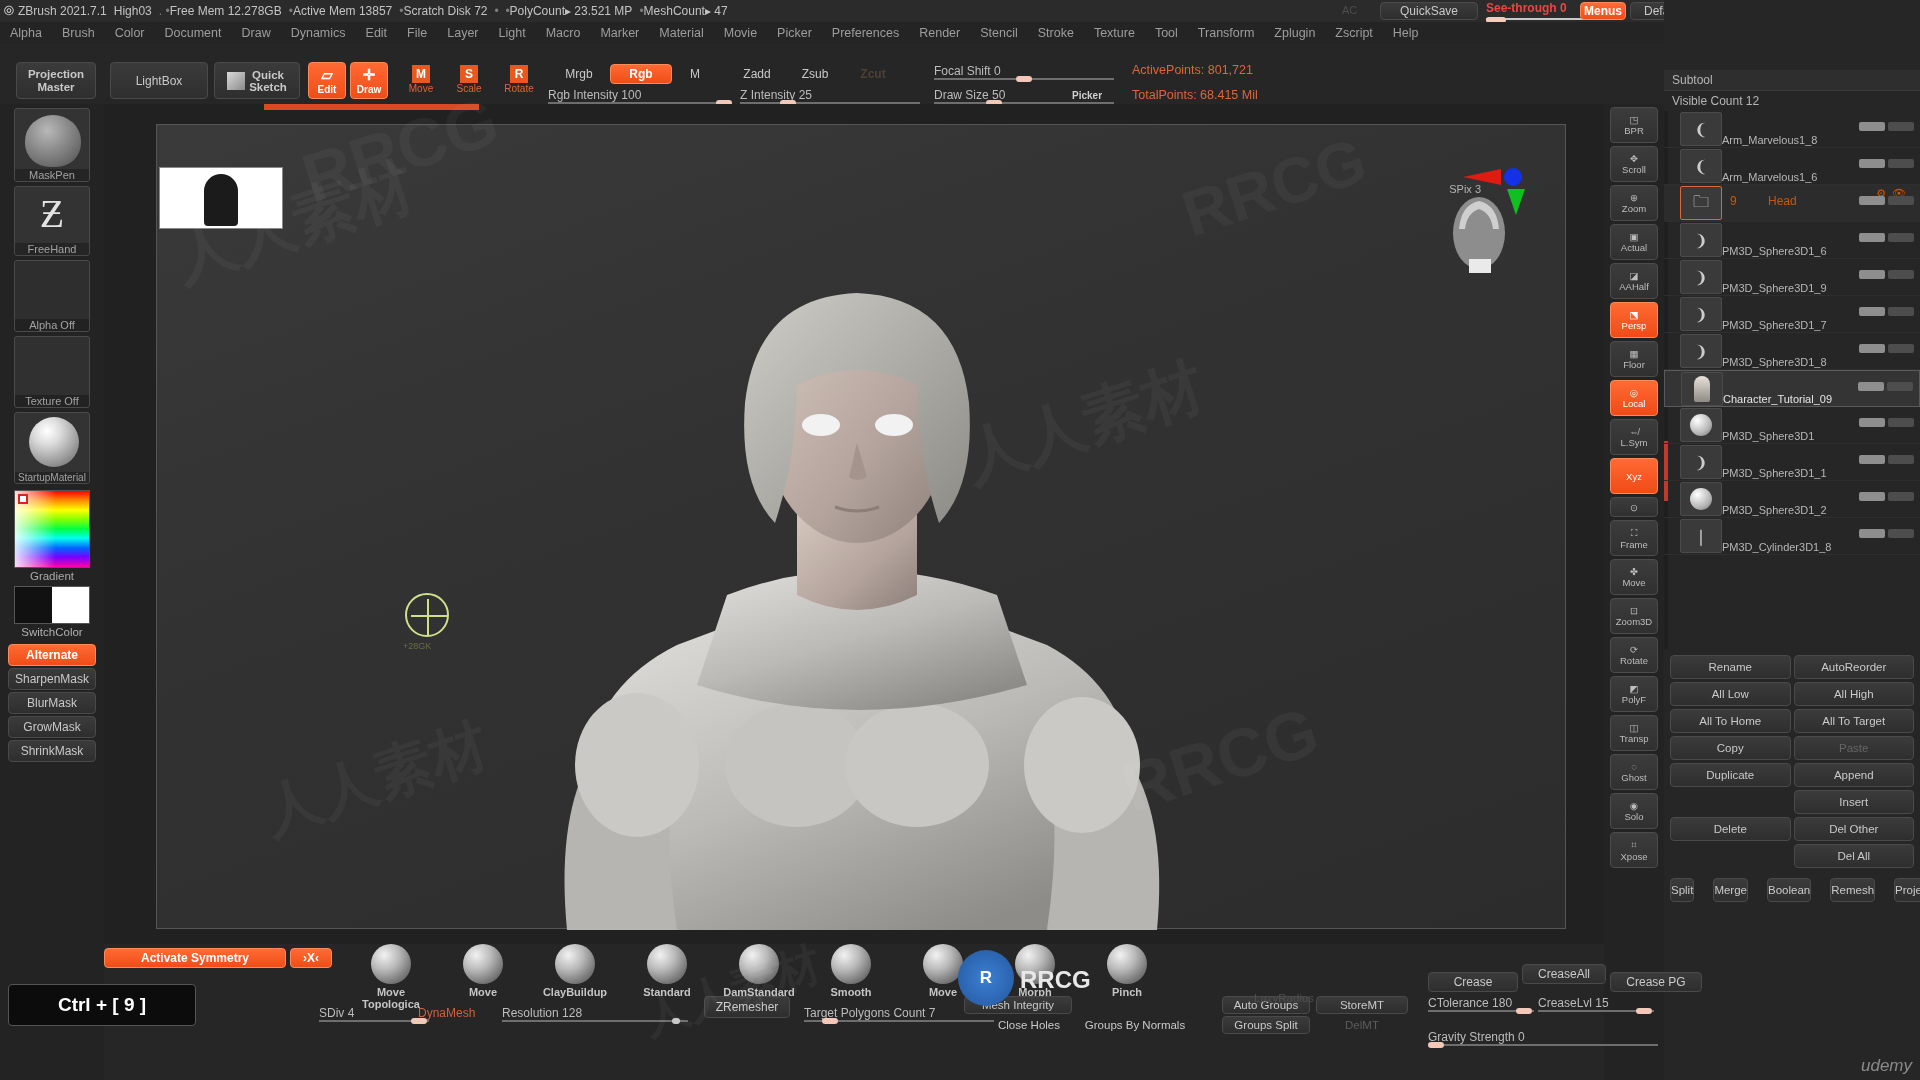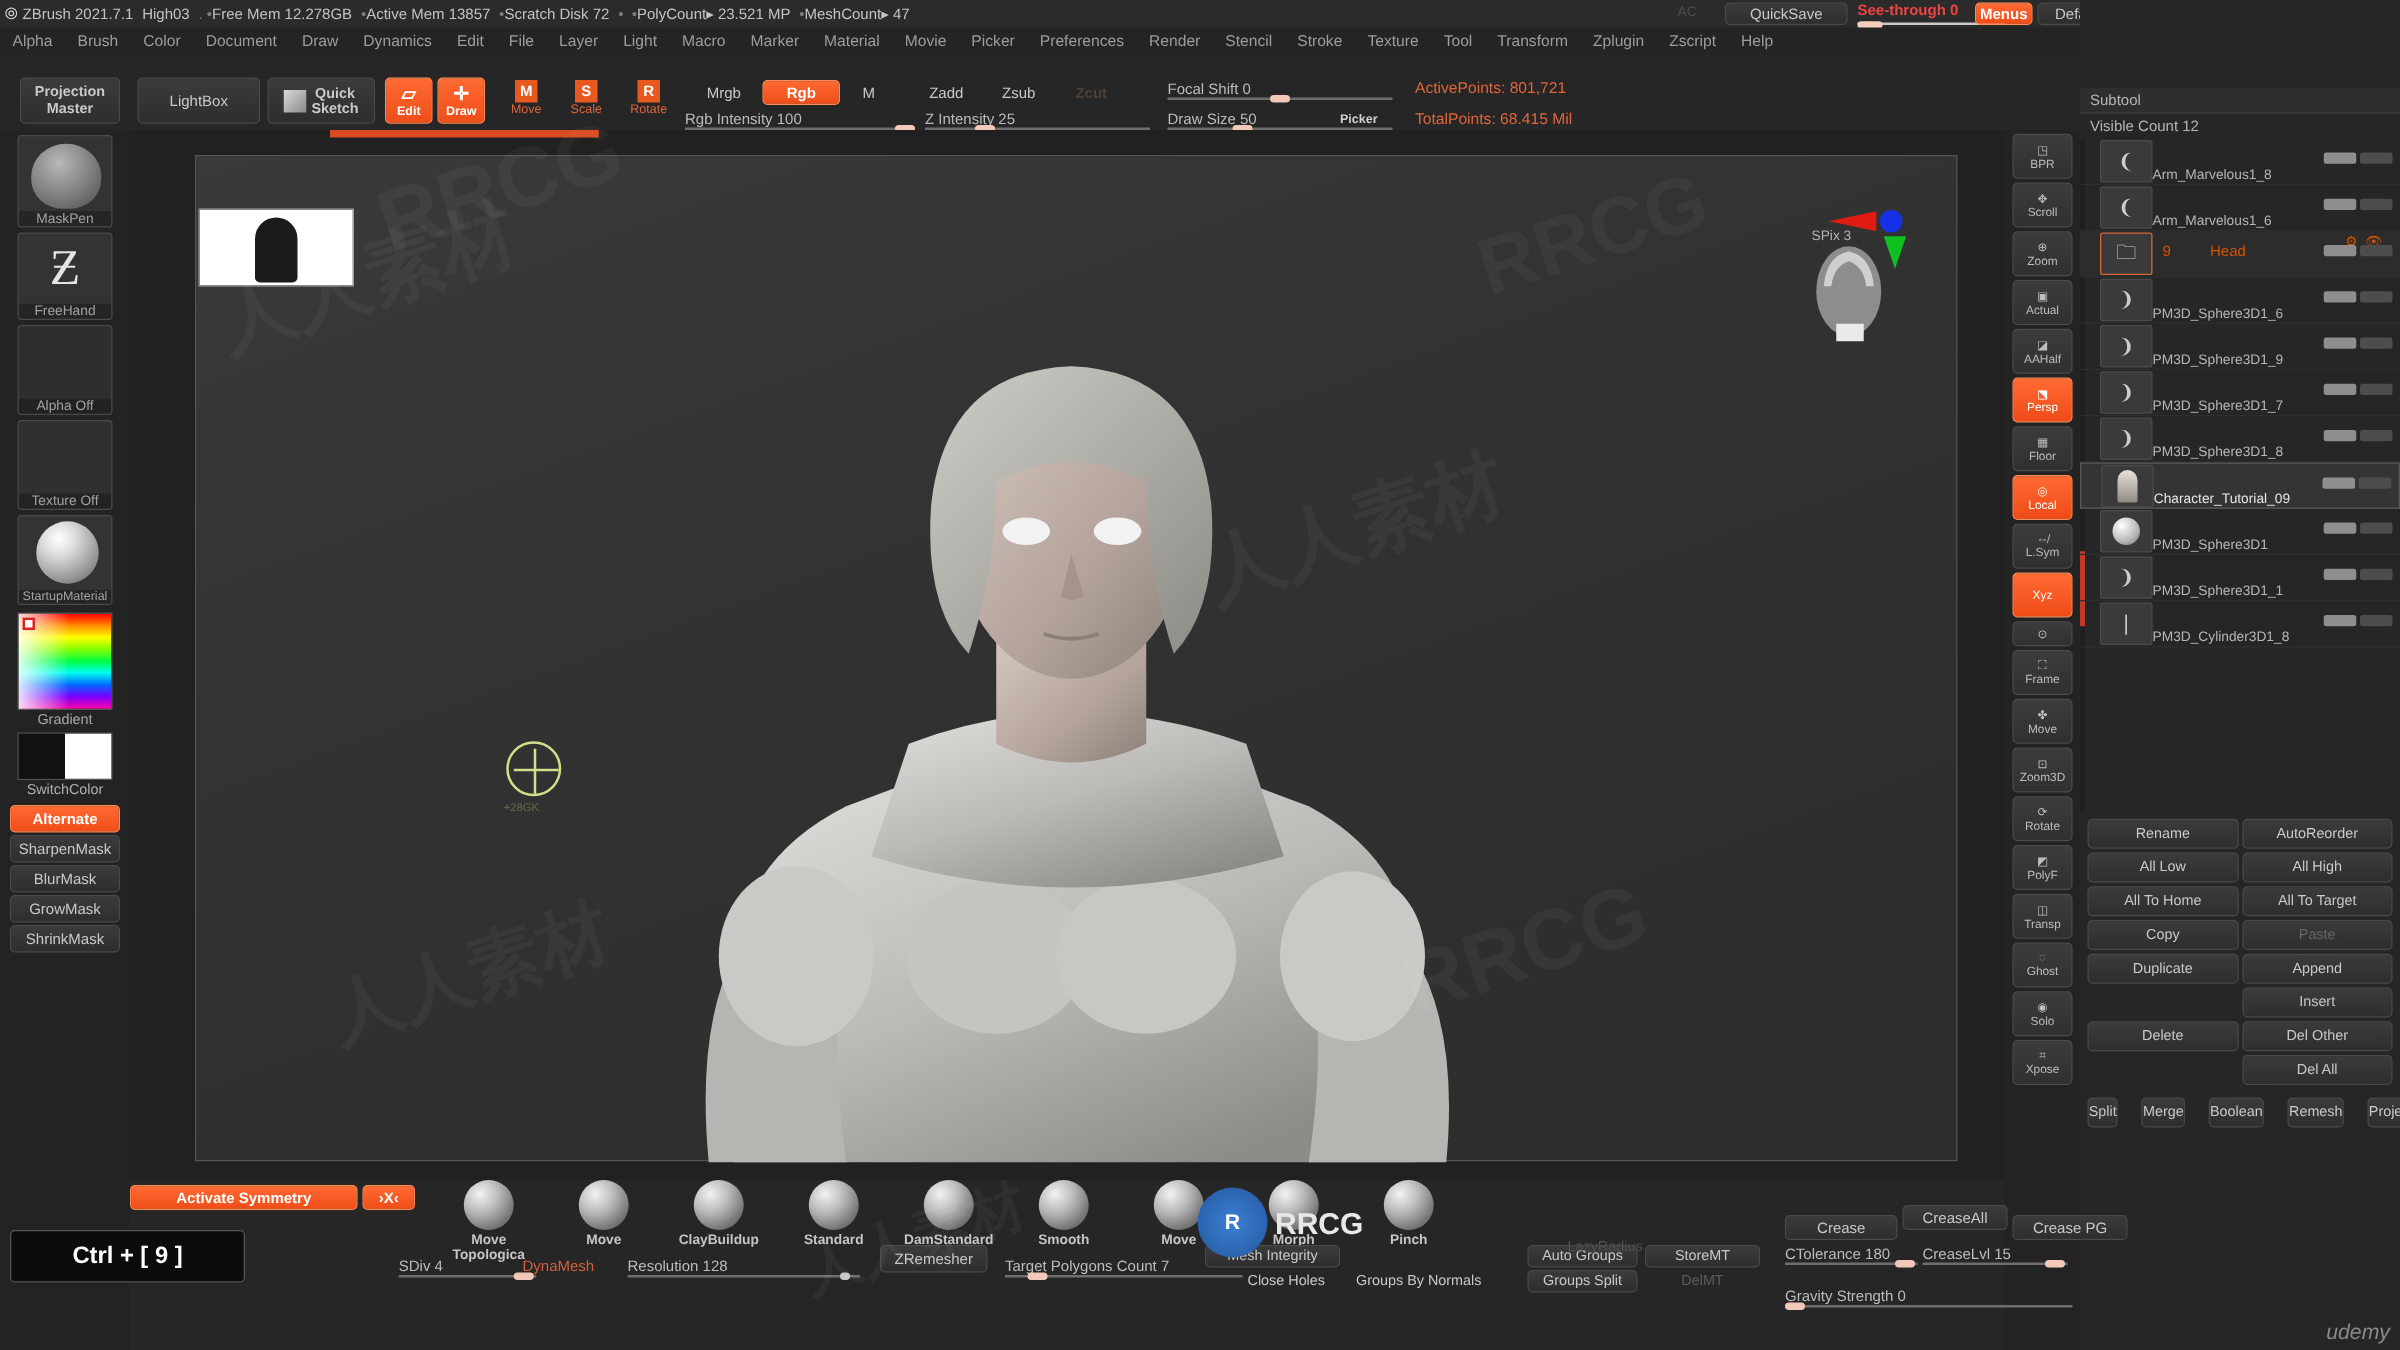--- a/index.html
+++ b/index.html
@@ -529,20 +529,30 @@
             <span style="color:#ccc;font-size:16px">❩</span>
           </div>
         <div class="stName">PM3D_Sphere3D1_1</div>
         <div class="eyecol">
             <div class="eye lit"></div>
             <div class="eye"></div>
           </div>
       </div>
       <div class="stRow">
         <div class="thumb">
+          <div style="width:22px;height:22px;border-radius:50%;background:radial-gradient(circle at 34% 30%,#fff,#b7b7b7 60%,#6f6f6f);"></div>
+        </div>
+        <div class="stName">PM3D_Sphere3D1_2</div>
+        <div class="eyecol">
+            <div class="eye lit"></div>
+            <div class="eye"></div>
+          </div>
+      </div>
+      <div class="stRow">
+        <div class="thumb">
             <span style="color:#ccc;font-size:16px">❘</span>
           </div>
         <div class="stName">PM3D_Cylinder3D1_8</div>
         <div class="eyecol">
             <div class="eye lit"></div>
             <div class="eye"></div>
           </div>
       </div>
     </div>
 

